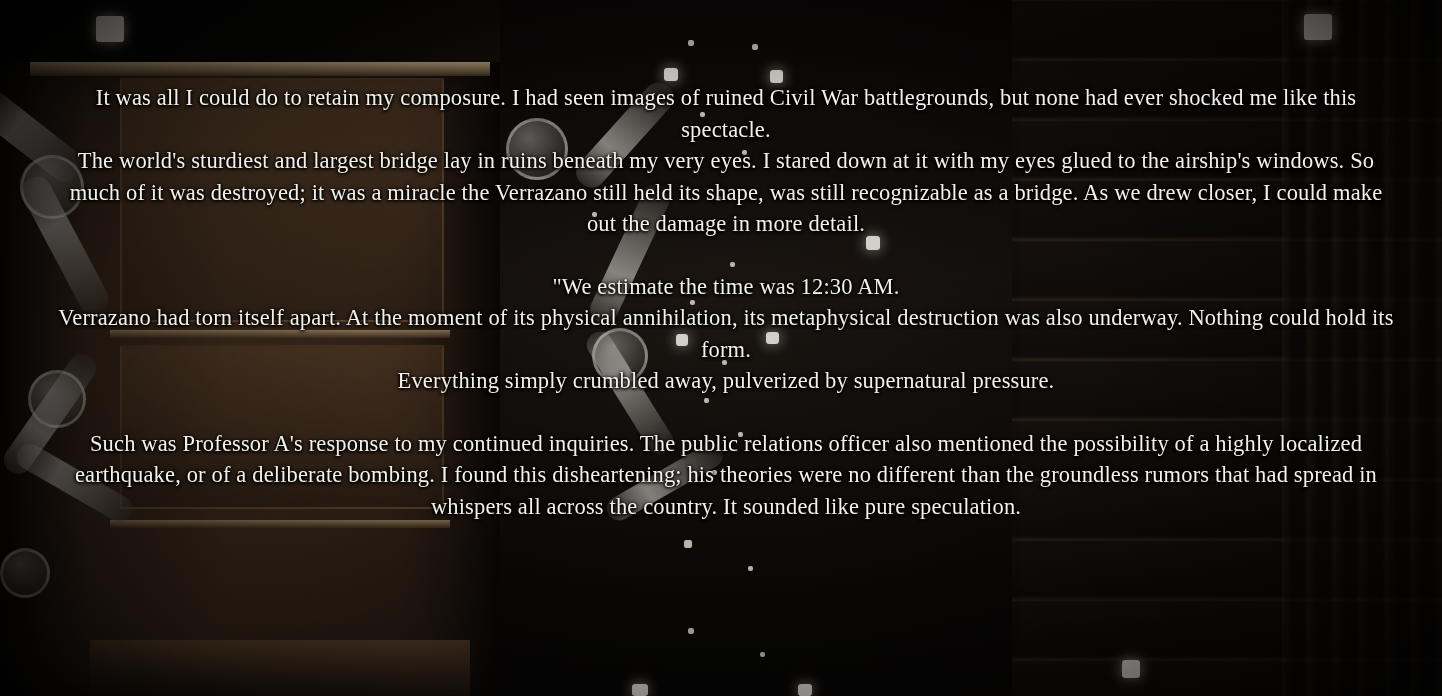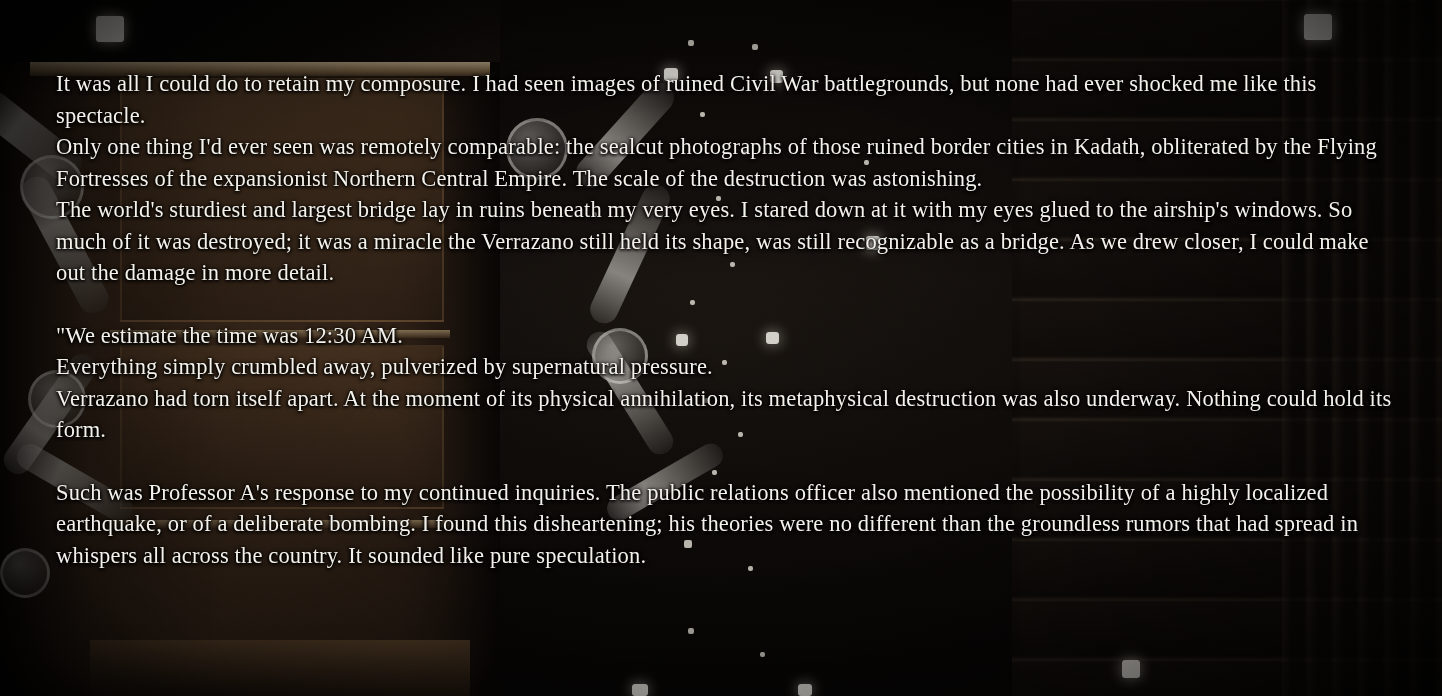--- a/index.html
+++ b/index.html
@@ -142,23 +142,24 @@
     position: absolute;
     inset: 0;
     pointer-events: none;
     background: radial-gradient(ellipse 900px 560px at 50% 48%, rgba(0,0,0,0) 40%, rgba(0,0,0,0.55) 82%, rgba(0,0,0,0.85) 100%);
   }
 
   
   #text-layer {
     position: absolute;
     left: 56px;
-    top: 68px;
+    top: 82px;
     width: 1340px;
     z-index: 20;
+    text-align: center;
   }
   .para {
     color: #f3f1ea;
     font-family: "Liberation Serif", serif;
     font-size: 22.5px;
     line-height: 31.5px;
     margin: 0;
     text-shadow:
       0 0 4px rgba(0,0,0,0.95),
       1px 1px 3px rgba(0,0,0,0.95),
@@ -226,27 +227,26 @@
   <div class="particle" style="left:748px; top:566px; width:5px;  height:5px;"></div>
   <div class="particle" style="left:688px; top:628px; width:6px;  height:6px;"></div>
   <div class="particle" style="left:760px; top:652px; width:5px;  height:5px;"></div>
   <div class="particle" style="left:864px; top:160px; width:5px;  height:5px;"></div>
   <div class="particle" style="left:592px; top:212px; width:5px;  height:5px;"></div>
 
   <div class="vignette"></div>
 
   <div id="text-layer">
     <p class="para">It was all I could do to retain my composure. I had seen images of ruined Civil War battlegrounds, but none had ever shocked me like this spectacle.</p>
-    <p class="para">Only one thing I'd ever seen was remotely comparable: the sealcut photographs of those ruined border cities in Kadath, obliterated by the Flying Fortresses of the expansionist Northern Central Empire. The scale of the destruction was astonishing.</p>
     <p class="para">The world's sturdiest and largest bridge lay in ruins beneath my very eyes. I stared down at it with my eyes glued to the airship's windows. So much of it was destroyed; it was a miracle the Verrazano still held its shape, was still recognizable as a bridge. As we drew closer, I could make out the damage in more detail.</p>
 
     <div class="spacer"></div>
 
     <p class="para">"We estimate the time was 12:30 AM.</p>
+    <p class="para">Verrazano had torn itself apart. At the moment of its physical annihilation, its metaphysical destruction was also underway. Nothing could hold its form.</p>
     <p class="para">Everything simply crumbled away, pulverized by supernatural pressure.</p>
-    <p class="para">Verrazano had torn itself apart. At the moment of its physical annihilation, its metaphysical destruction was also underway. Nothing could hold its form.</p>
 
     <div class="spacer"></div>
 
     <p class="para">Such was Professor A's response to my continued inquiries. The public relations officer also mentioned the possibility of a highly localized earthquake, or of a deliberate bombing. I found this disheartening; his theories were no different than the groundless rumors that had spread in whispers all across the country. It sounded like pure speculation.</p>
   </div>
 
 </div>
 
 </body></html>

